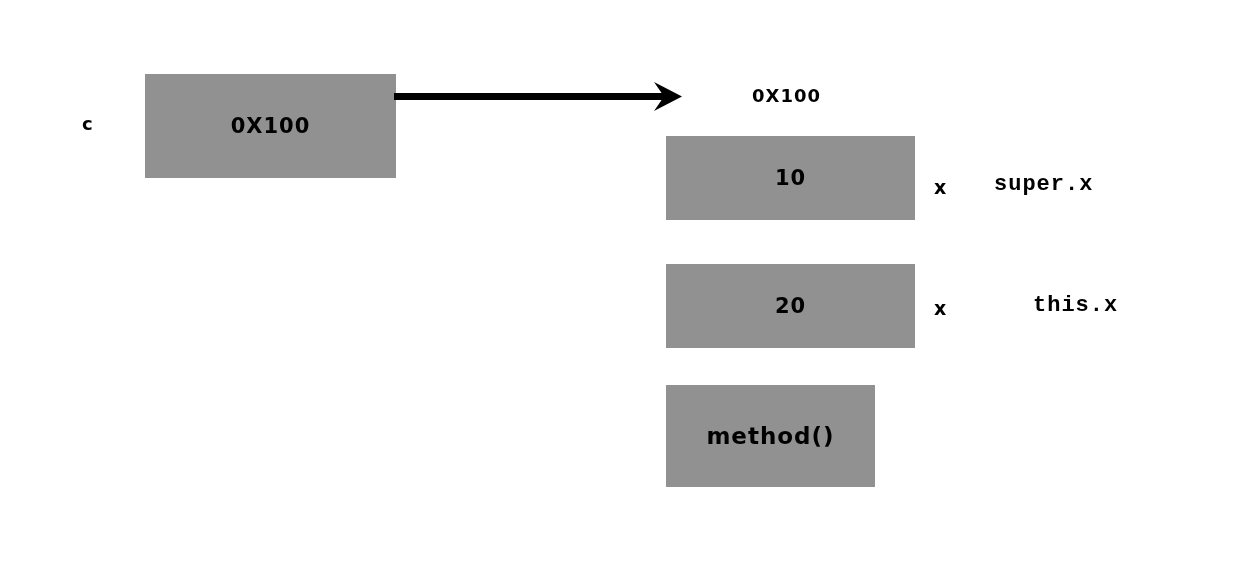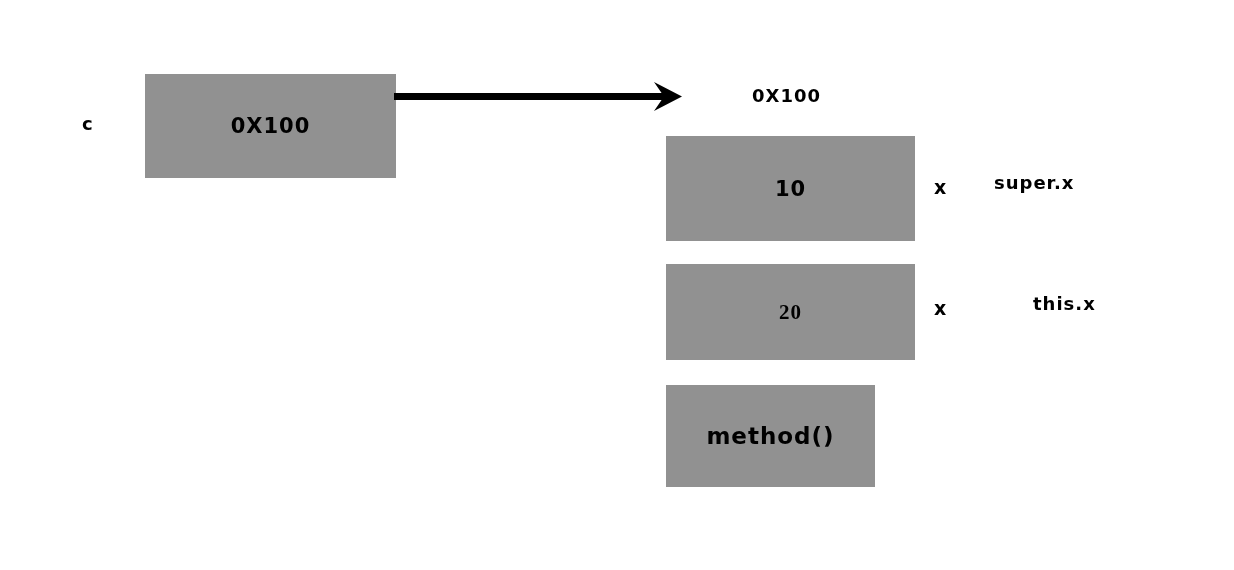--- a/index.html
+++ b/index.html
@@ -68,45 +68,45 @@
     left: 752px;
     top: 85px;
     font-size: 18px;
   }
 
   
   #field-0 {
     left: 666px;
     top: 136px;
     width: 249px;
-    height: 105px;
+    height: 84px;
   }
   #field-1 {
     left: 666px;
     top: 264px;
     width: 249px;
-    height: 96px;
-    font-family: Liberation Serif, serif;
+    height: 84px;
   }
   #field-2 {
     left: 666px;
     top: 385px;
     width: 209px;
     height: 102px;
   }
   #field-0 .box-text,
   #field-1 .box-text { font-size: 21px; }
   #field-2 .box-text { font-size: 23px; }
 
   
   .field-var {
     font-size: 19px;
   }
   .field-expr {
-    font-size: 18px;
+    font-size: 22px;
+    font-family: Liberation Mono, monospace;
   }
   #field-0-var  { left: 934px; top: 176px; }
   #field-0-expr { left: 994px; top: 172px; }
   #field-1-var  { left: 934px; top: 297px; }
   #field-1-expr { left: 1033px; top: 293px; }
 </style>
 </head>
 <body>
 
 <div id="canvas">

